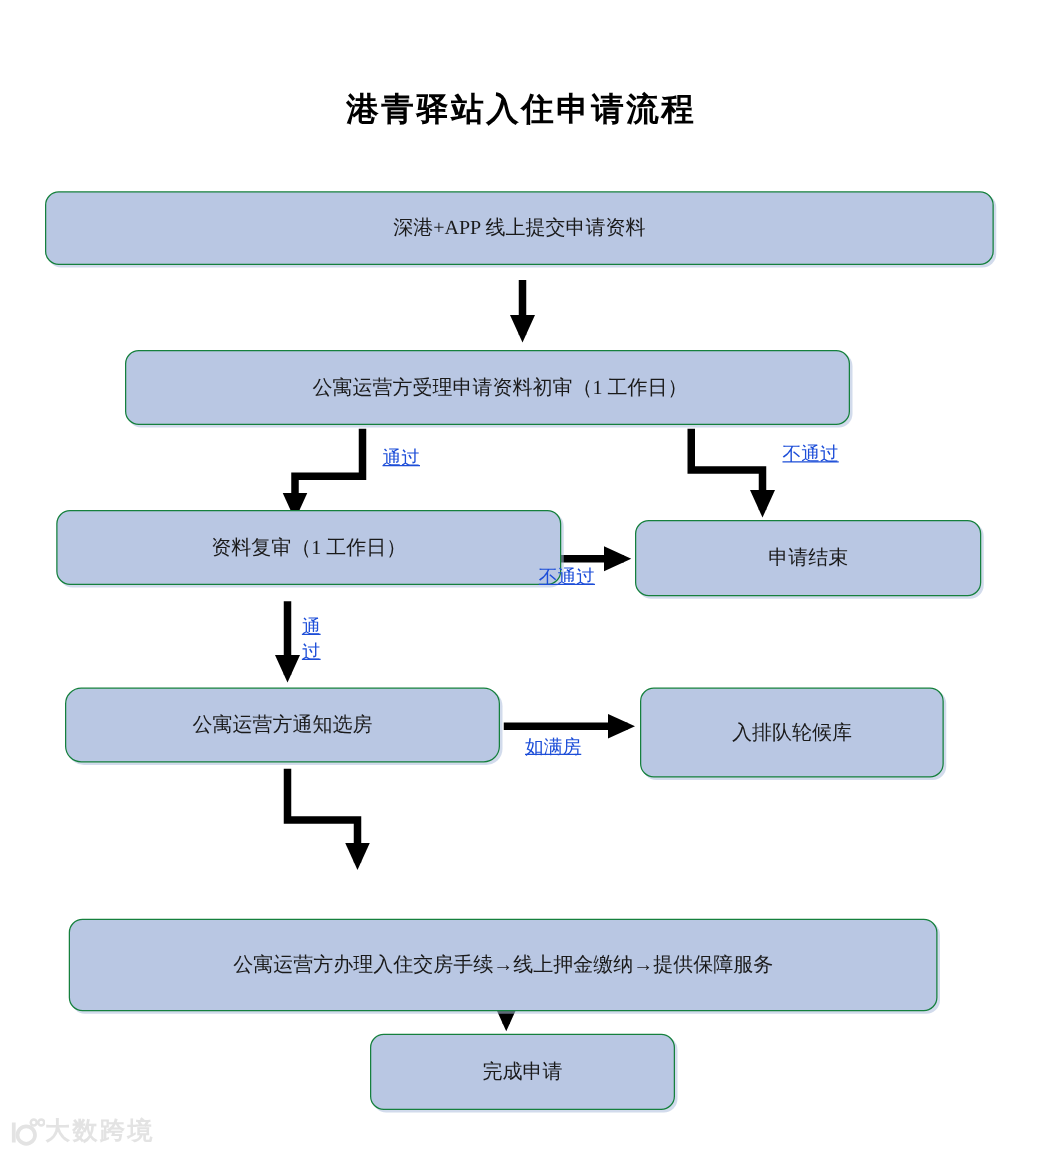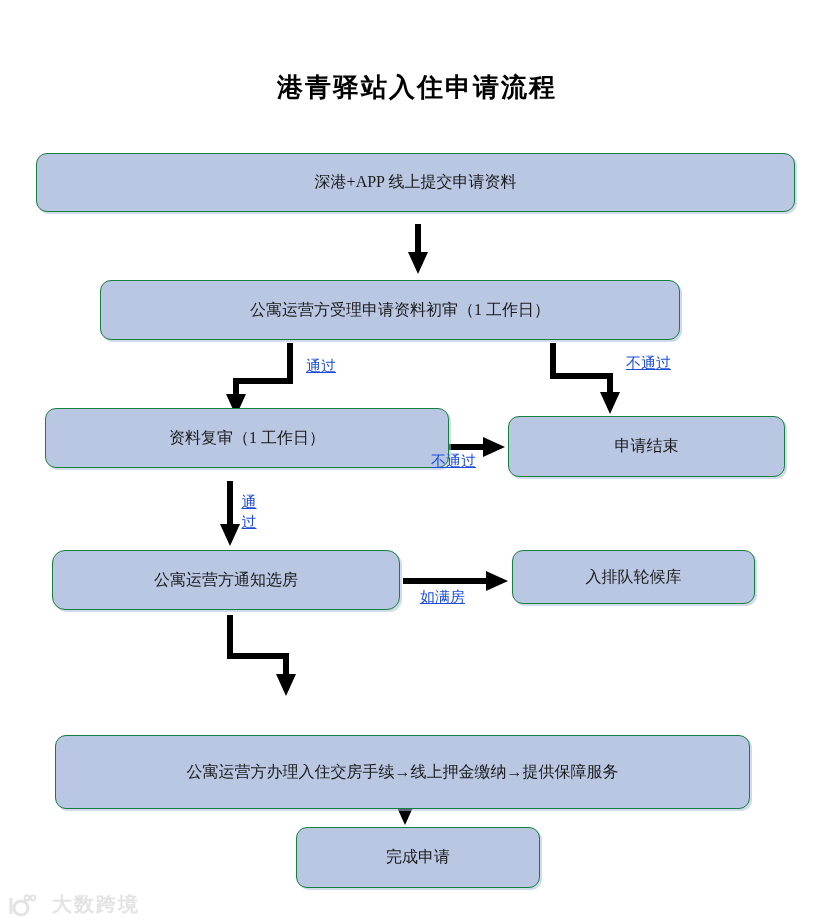--- a/index.html
+++ b/index.html
@@ -32,21 +32,21 @@
     font-size:16px;
     color:#1a1a1a;
     box-shadow:2px 2px 0 rgba(173,189,220,0.55);
     padding:0 8px;
   }
   #box-submit   {left:36px;  top:153px; width:759px; height:59px;}
   #box-initial  {left:100px; top:280px; width:580px; height:60px;padding-left:28px;}
   #box-recheck  {left:45px;  top:408px; width:404px; height:60px;}
   #box-end      {left:508px; top:416px; width:277px; height:61px;}
   #box-notify   {left:52px;  top:550px; width:348px; height:60px;border-radius:13px;}
-  #box-queue    {left:512px; top:550px; width:243px; height:54px;}
+  #box-queue    {left:512px; top:550px; width:243px; height:72px;}
   #box-handover {left:55px;  top:698px; width:695px; height:74px;margin-top:37px;}
   #box-complete {left:296px; top:827px; width:244px; height:61px;}
   #connectors{
     position:absolute;left:0;top:0;width:834px;height:924px;
     pointer-events:none;
   }
   .edge-label{
     position:absolute;
     font-size:15px;
     color:#1d4ed8;
@@ -63,21 +63,21 @@
   #label-pass1 {left:306px; top:357px;}
   #label-fail1 {left:626px; top:354px;}
   #label-fail2 {left:431px; top:452px;}
   #label-pass2 {left:240px; top:492px;}
   #label-full  {left:420px; top:588px;}
   .watermark{
     position:absolute;
     left:8px; top:891px;
     display:flex;
     align-items:center;
-    gap:16px;
+    gap:0;
     color:#e3e3e3;
     font-size:20px;
     font-weight:bold;
     letter-spacing:2px;
     user-select:none;
   }
   .watermark svg{display:block;}
 </style>
 </head>
 <body>

